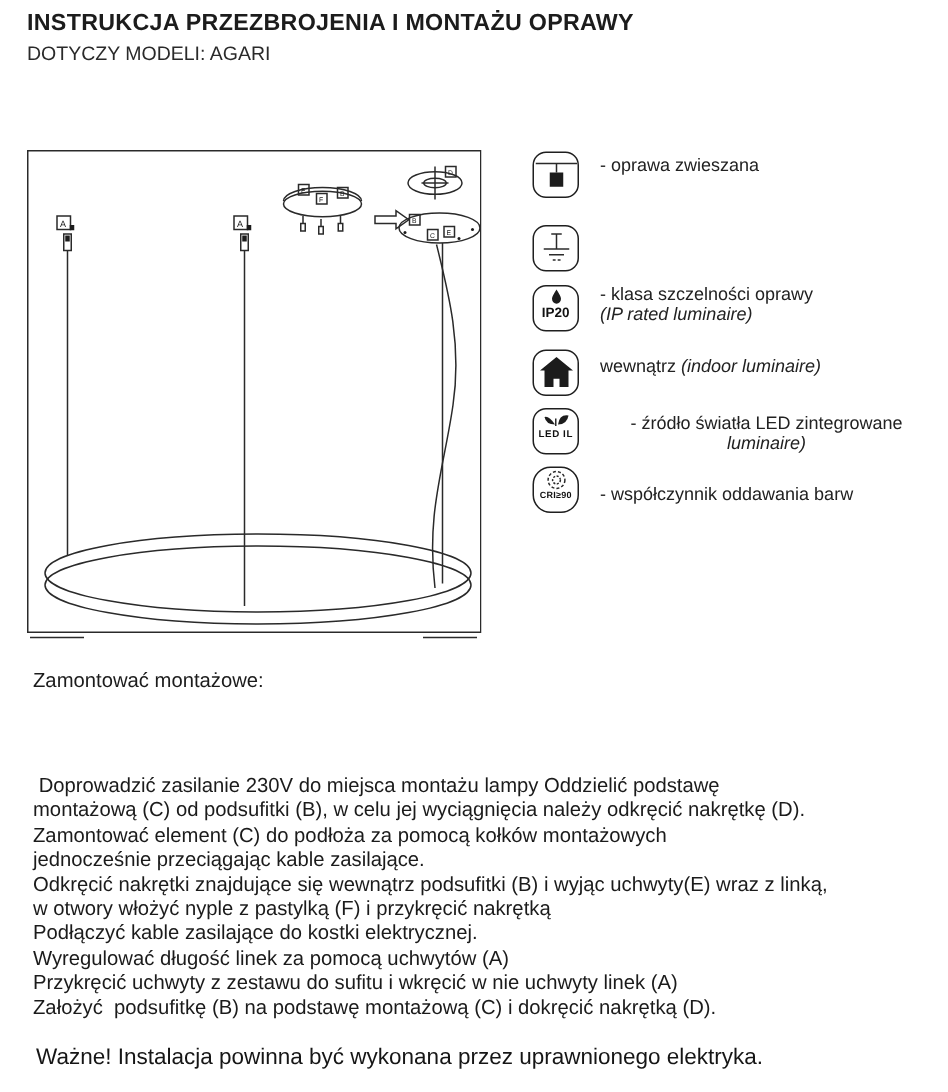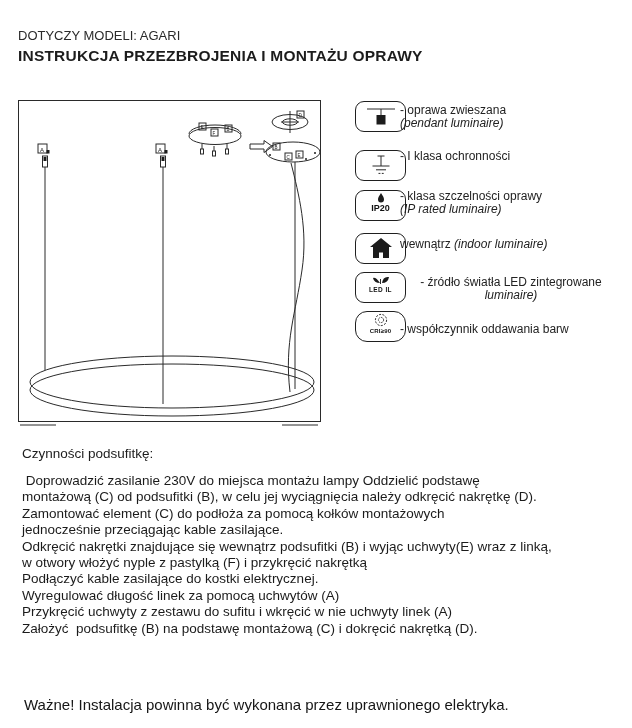--- a/index.html
+++ b/index.html
@@ -3,43 +3,43 @@
 <meta charset="utf-8">
 <style>
   html,body{margin:0;padding:0;background:#ffffff;}
   body{
     width:632px;height:728px;position:relative;overflow:hidden;
     font-family:"Liberation Sans","DejaVu Sans",sans-serif;
     color:#1c1c1c;-webkit-font-smoothing:antialiased;
   }
   .abs{position:absolute;}
   
-  .doc-title{left:18px;top:7px;font-size:15.5px;font-weight:bold;letter-spacing:.2px;margin-top:40px;}
+  .doc-title{left:18px;top:7px;font-size:15.5px;font-weight:bold;letter-spacing:.2px;}
   .doc-subtitle{left:18px;top:28px;font-size:13px;color:#2a2a2a;}
   
   .drawing{left:18px;top:100px;width:303px;height:328px;}
   
   .icon-box{
-    position:absolute;left:355px;width:51px;height:31px;
+    position:absolute;left:355px;width:31px;height:31px;
     border:1.6px solid #1f1f1f;border-radius:9px;box-sizing:border-box;
     display:flex;flex-direction:column;align-items:center;justify-content:flex-start;
     background:#fff;
   }
   .icon-box svg{display:block;}
   .badge{font-weight:bold;color:#111;line-height:1;white-space:nowrap;}
   .badge-ip{font-size:9px;margin-top:-2px;}
   .badge-led{font-size:6.5px;letter-spacing:.4px;margin-top:0px;}
   .badge-cri{font-size:6px;letter-spacing:.2px;margin-top:0px;}
   .icon-label{position:absolute;left:400px;width:222px;font-size:12px;line-height:12.5px;color:#222;}
   .icon-label .it{font-style:italic;}
   .lbl-line{min-height:0;}
   
   .steps-heading{left:22px;top:446px;font-size:13.5px;}
   .steps{
-    left:22px;top:473px;width:600px;font-size:13.5px;line-height:16.4px;
+    left:22px;top:516px;width:600px;font-size:13.5px;line-height:16.4px;
     white-space:pre-wrap;color:#1b1b1b;
   }
   .footer-note{left:24px;top:696px;font-size:15px;color:#161616;}
   svg .ln{stroke:#2a2a2a;stroke-width:1;fill:none;}
   svg .fil{fill:#1c1c1c;stroke:none;}
   svg text{font-family:"Liberation Sans","DejaVu Sans",sans-serif;fill:#222;}
 </style>
 </head>
 <body>
 
@@ -122,35 +122,33 @@
 
 <div class="icon-box" style="top:101px;">
   <svg width="28" height="28" viewBox="0 0 28 28">
     <line class="ln" x1="0" y1="7" x2="28" y2="7" stroke-width="1.4"></line>
     <line class="ln" x1="14" y1="7" x2="14" y2="13"></line>
     <rect class="fil" x="9.5" y="13" width="9" height="9.5"></rect>
   </svg>
 </div>
 <div class="icon-label" style="top:104px;">
   <div class="lbl-line"><span>- oprawa zwieszana</span></div>
-  <div class="lbl-line"><span class="it">(pendant luminaire)</span></div>
 </div>
 
 <div class="icon-box" style="top:150px;">
   <svg width="28" height="28" viewBox="0 0 28 28">
     <line class="ln" x1="10.5" y1="5" x2="17.5" y2="5" stroke-width="1.3"></line>
     <line class="ln" x1="14" y1="5" x2="14" y2="15" stroke-width="1.3"></line>
     <line class="ln" x1="5.5" y1="15" x2="22.5" y2="15" stroke-width="1.3"></line>
     <line class="ln" x1="9" y1="18.8" x2="19" y2="18.8" stroke-width="1.3"></line>
     <line class="ln" x1="11.5" y1="22.4" x2="13.4" y2="22.4" stroke-width="1.3"></line>
     <line class="ln" x1="14.8" y1="22.4" x2="16.7" y2="22.4" stroke-width="1.3"></line>
   </svg>
 </div>
 <div class="icon-label" style="top:150px;">
-  <div class="lbl-line"><span>- I klasa ochronności</span></div>
 </div>
 
 <div class="icon-box" style="top:190px;">
   <svg width="28" height="15" viewBox="0 0 28 15">
     <path class="fil" d="M14,2 C12.2,5 11,6.6 11,8.2 a3,3.3 0 0 0 6,0 C17,6.6 15.8,5 14,2 Z"></path>
   </svg>
   <div class="badge badge-ip">IP20</div>
 </div>
 <div class="icon-label" style="top:190px;">
   <div class="lbl-line"><span>- klasa szczelności oprawy</span></div>
@@ -183,21 +181,21 @@
   <svg width="28" height="16" viewBox="0 0 28 16">
     <circle class="ln" cx="14" cy="8" r="5.6" stroke-dasharray="2,1.4" stroke-width="1.1"></circle>
     <circle class="ln" cx="14" cy="8" r="2.6" stroke-dasharray="1.4,1" stroke-width="1"></circle>
   </svg>
   <div class="badge badge-cri">CRI≥90</div>
 </div>
 <div class="icon-label" style="top:323px;">
   <div class="lbl-line"><span>- współczynnik oddawania barw</span></div>
 </div>
 
-<div class="abs steps-heading">Czynności podsufitkę:</div>
+<div class="abs steps-heading">Zamontować montażowe:</div>
 <div class="abs steps"> Doprowadzić zasilanie 230V do miejsca montażu lampy Oddzielić podstawę
 montażową (C) od podsufitki (B), w celu jej wyciągnięcia należy odkręcić nakrętkę (D).
 Zamontować element (C) do podłoża za pomocą kołków montażowych
 jednocześnie przeciągając kable zasilające.
 Odkręcić nakrętki znajdujące się wewnątrz podsufitki (B) i wyjąc uchwyty(E) wraz z linką,
 w otwory włożyć nyple z pastylką (F) i przykręcić nakrętką
 Podłączyć kable zasilające do kostki elektrycznej.
 Wyregulować długość linek za pomocą uchwytów (A)
 Przykręcić uchwyty z zestawu do sufitu i wkręcić w nie uchwyty linek (A)
 Założyć  podsufitkę (B) na podstawę montażową (C) i dokręcić nakrętką (D).</div>

